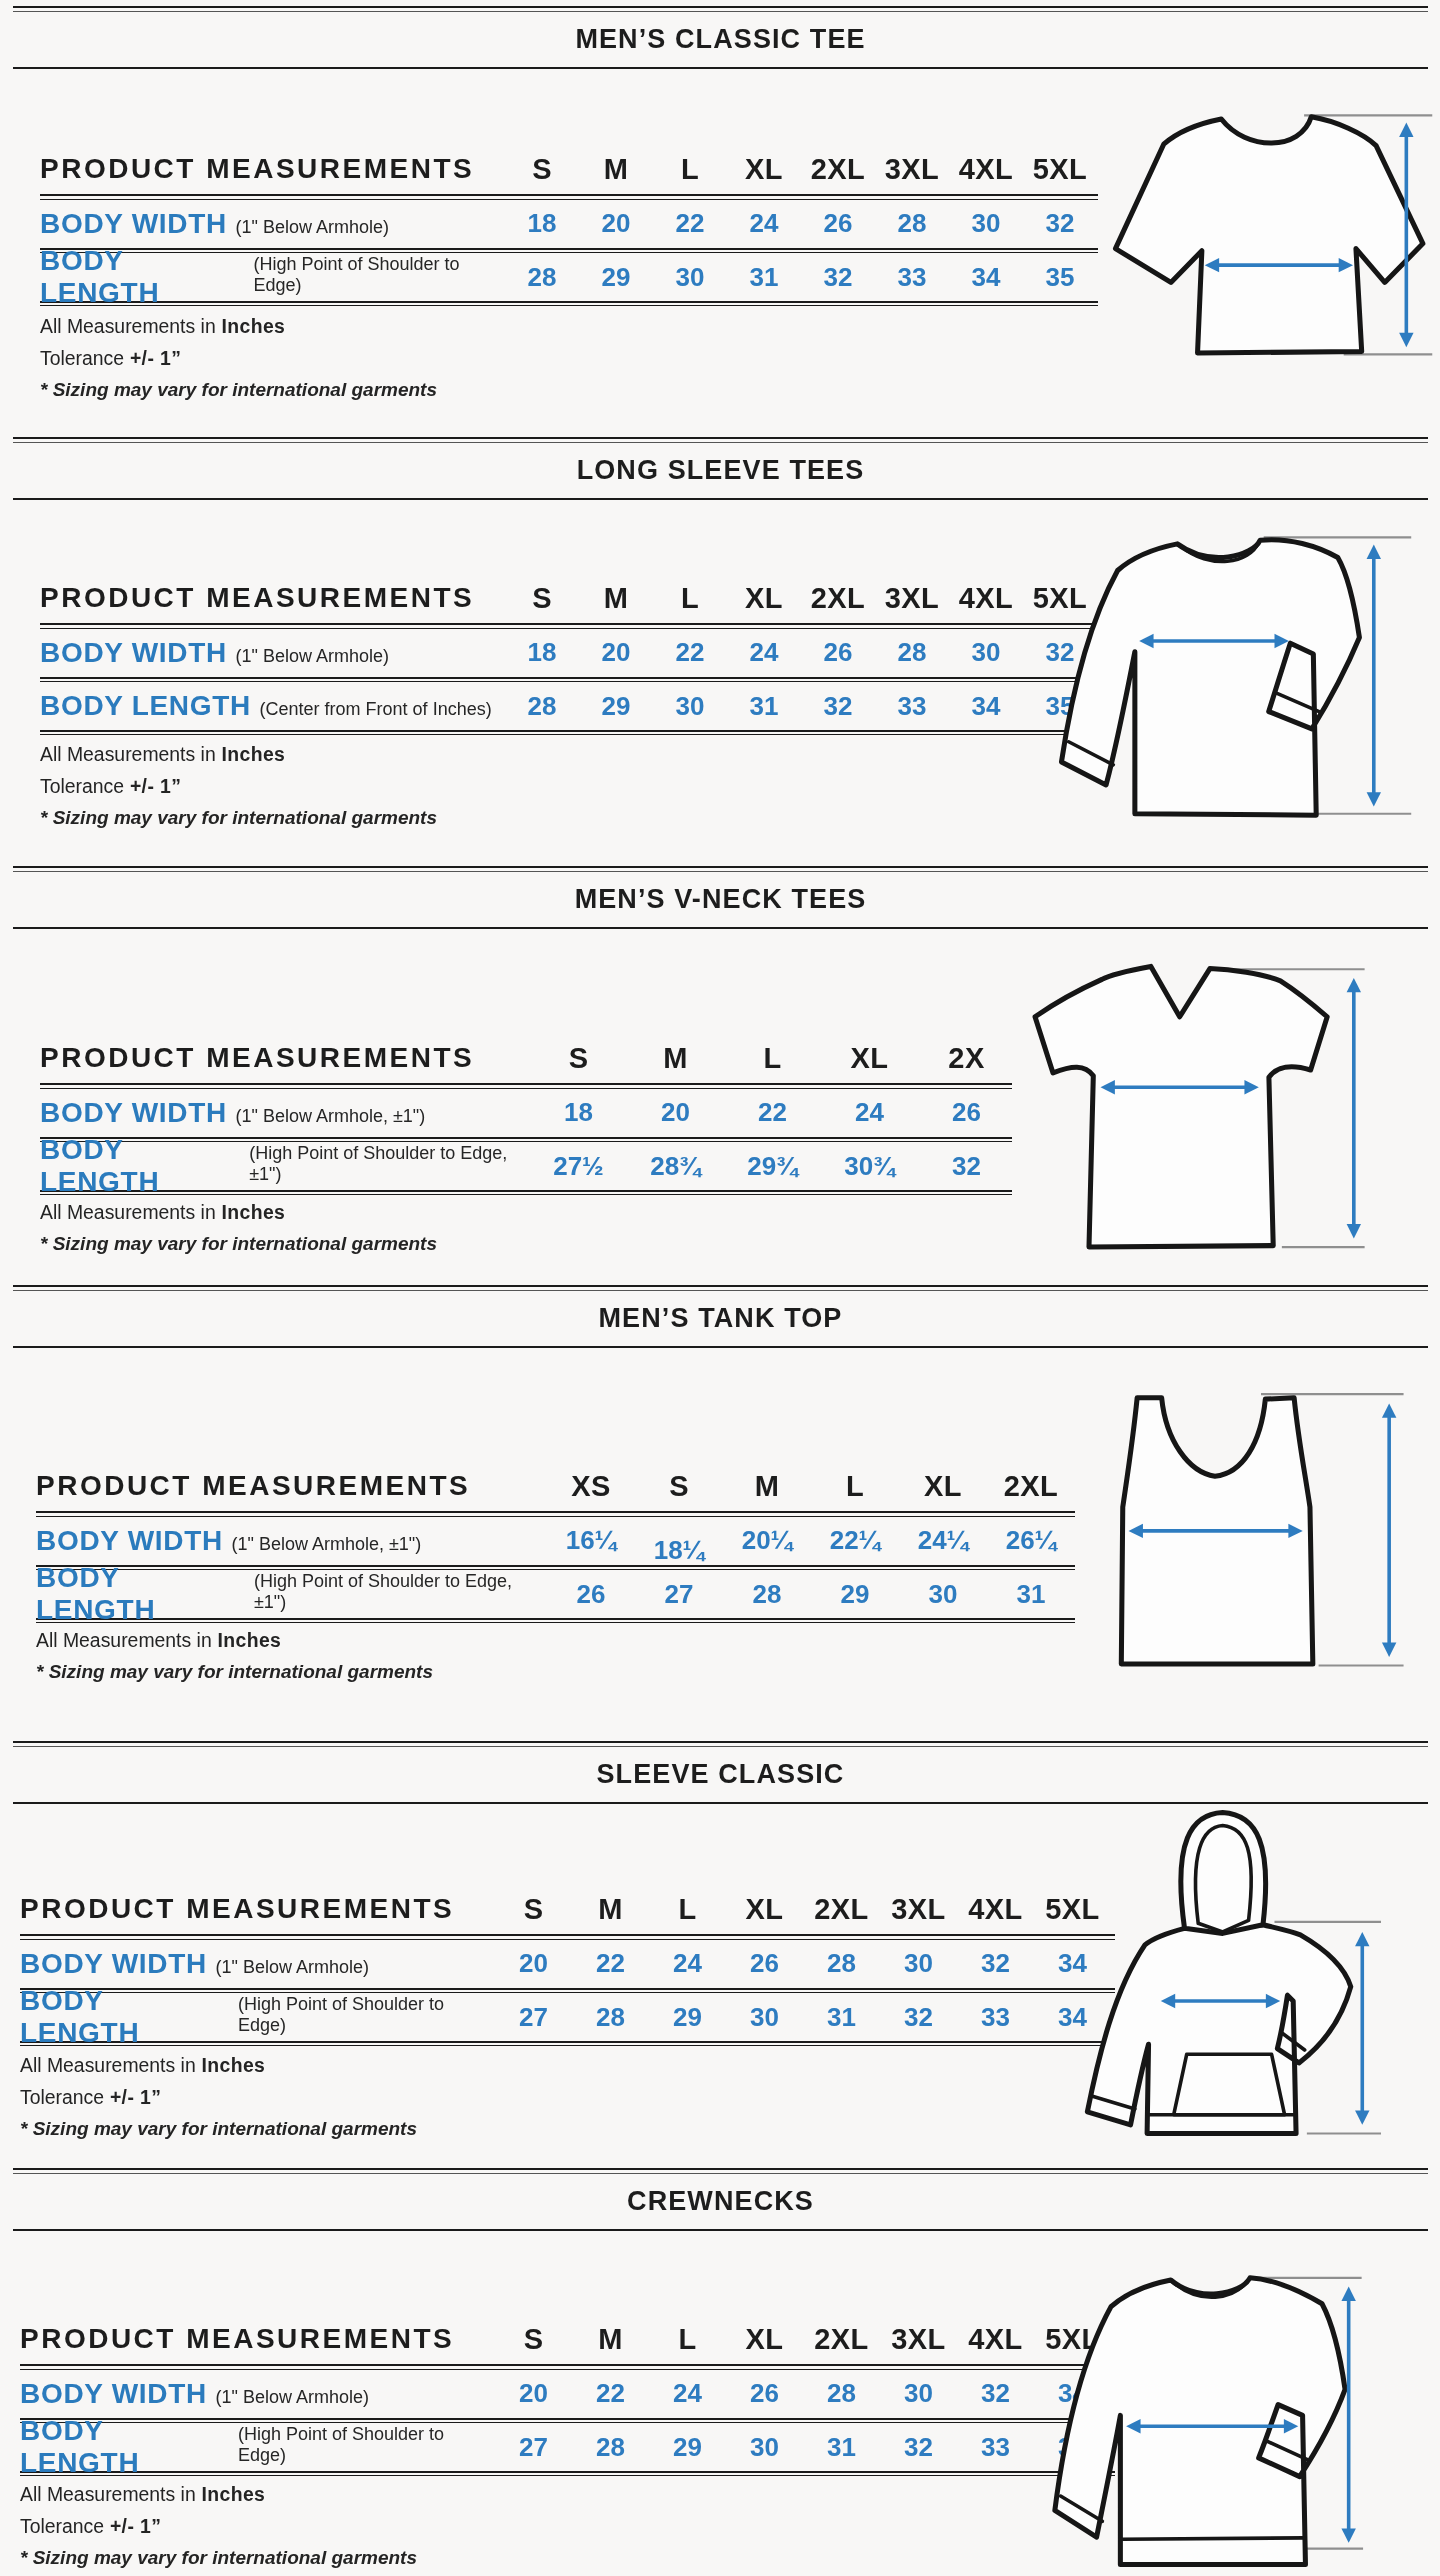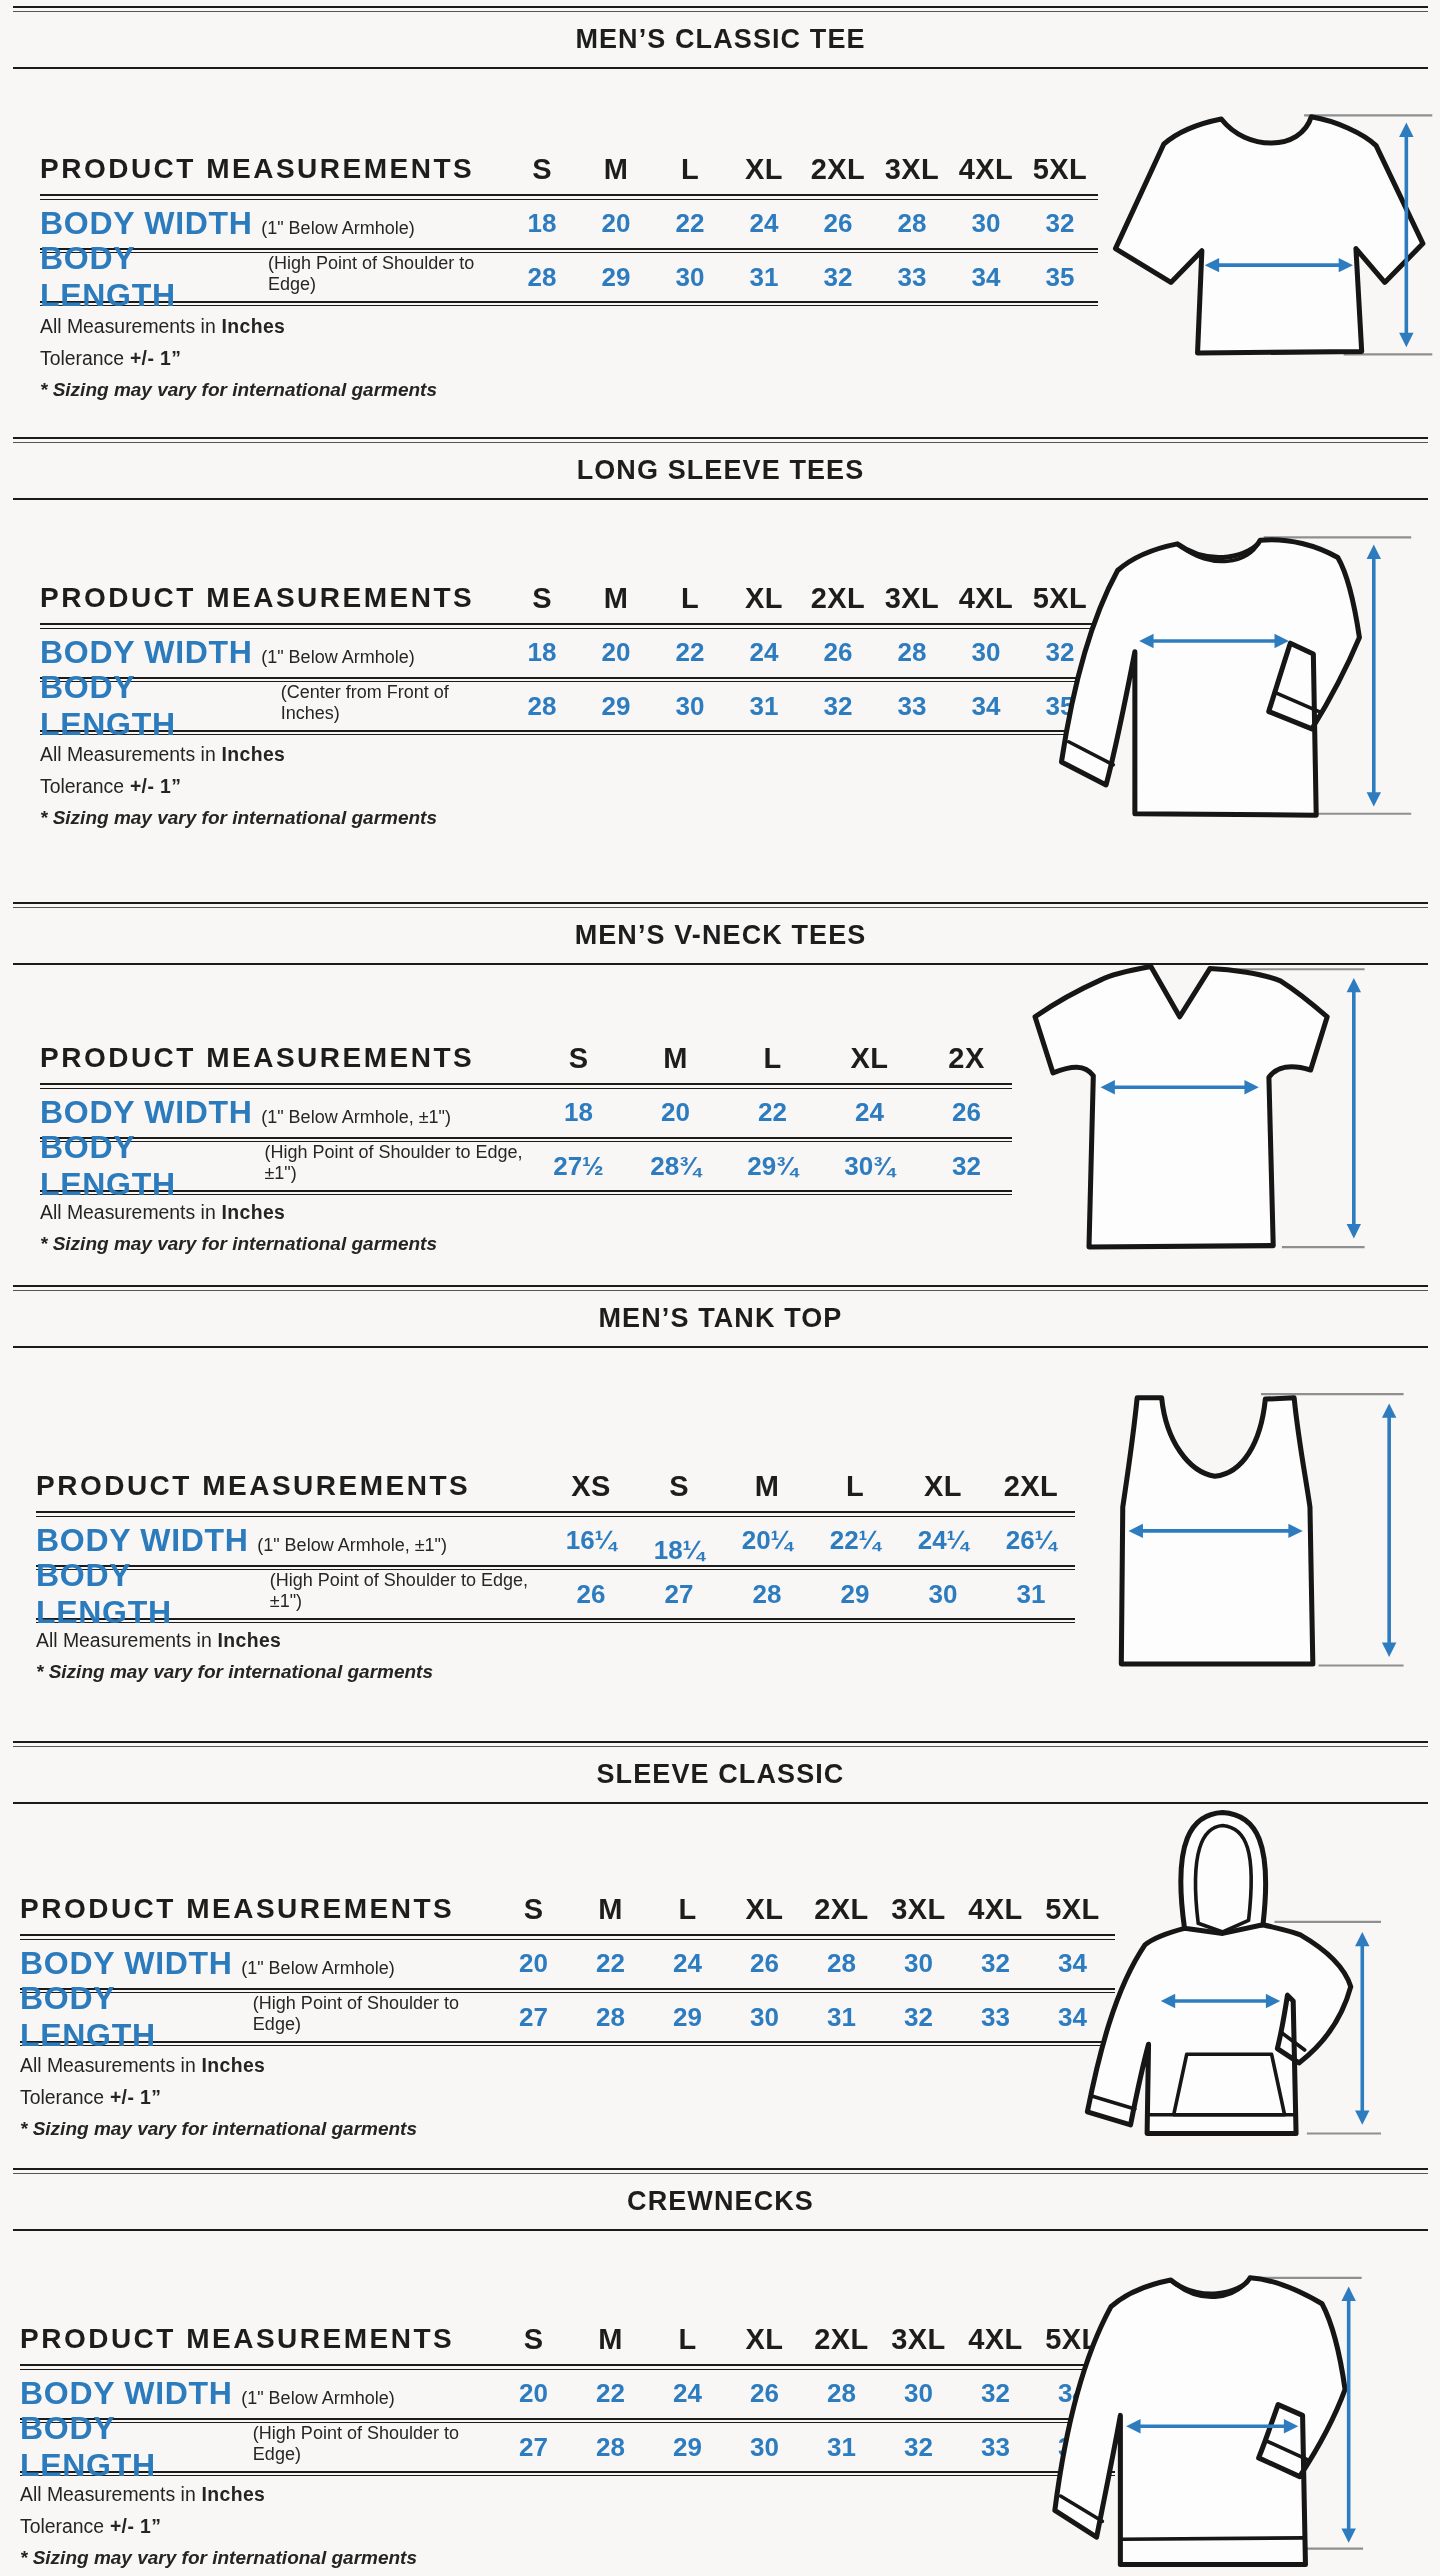--- a/index.html
+++ b/index.html
@@ -17,21 +17,21 @@
     margin:0;height:55px;display:flex;align-items:center;justify-content:center;
     font-size:27px;font-weight:bold;letter-spacing:1.1px;color:#1d1d1d;
   }
   .tbl{position:absolute;}
   .trow{display:flex;align-items:center;}
   .trow.head{height:50px;}
   .trow.data{height:48px;}
   .labelcell{display:flex;align-items:baseline;gap:8.6px;flex:0 0 auto;}
   .colhead{font-size:29px;font-weight:bold;color:#1d1d1d;text-align:center;flex:0 0 auto;letter-spacing:0.4px;}
   .pm{font-size:28px;font-weight:bold;letter-spacing:2.5px;color:#1d1d1d;}
-  .rowlabel{font-size:32px;font-weight:bold;color:#2b7bbd;letter-spacing:0.7px;}
+  .rowlabel{font-size:28px;font-weight:bold;color:#2b7bbd;letter-spacing:0.7px;}
   .rowdetail{font-size:18px;color:#262626;}
   .val{font-size:26px;font-weight:bold;color:#2e7cc0;text-align:center;flex:0 0 auto;}
   .rule-db{height:2.9px;border-top:2.9px solid #1b1b1b;border-bottom:1.4px solid #1b1b1b;}
   .rule-mid{height:2.2px;border-top:2.2px solid #1b1b1b;border-bottom:1.4px solid #1b1b1b;}
   .notes{position:absolute;}
   .note-line{font-size:19.4px;line-height:32px;color:#242424;}
   .note-line .nb{font-weight:bold;margin-left:5.8px;letter-spacing:0.4px;}
   .note-line.sizing{font-style:italic;font-weight:bold;font-size:19px;}
   .illo{position:absolute;}
   svg{display:block;}
@@ -187,21 +187,21 @@
           </g>
           <g>
     <line x1="468" y1="72" x2="468" y2="404" stroke="#2e7cc0" stroke-width="5"></line>
     <polygon fill="#2e7cc0" points="468,56 458,76 478,76"></polygon>
     <polygon fill="#2e7cc0" points="468,420 458,400 478,400"></polygon>
           </g>
         </svg>
       </div>
     </div>
     <div>
-      <div class="title-band" style="top: 866px; margin-top: 36px;">
+      <div class="title-band" style="top: 866px;">
         <div class="rule-heavy"></div>
         <h2 class="section-title">MEN’S V-NECK TEES</h2>
         <div class="rule-light"></div>
       </div>
       <div class="tbl" style="left: 40px; top: 1033px; width: 972px;">
         <div class="trow head">
           <div class="labelcell" style="width: 490px;">
             <span class="pm">PRODUCT MEASUREMENTS</span>
           </div>
           <div class="colhead" style="width: 97px;">S</div>

